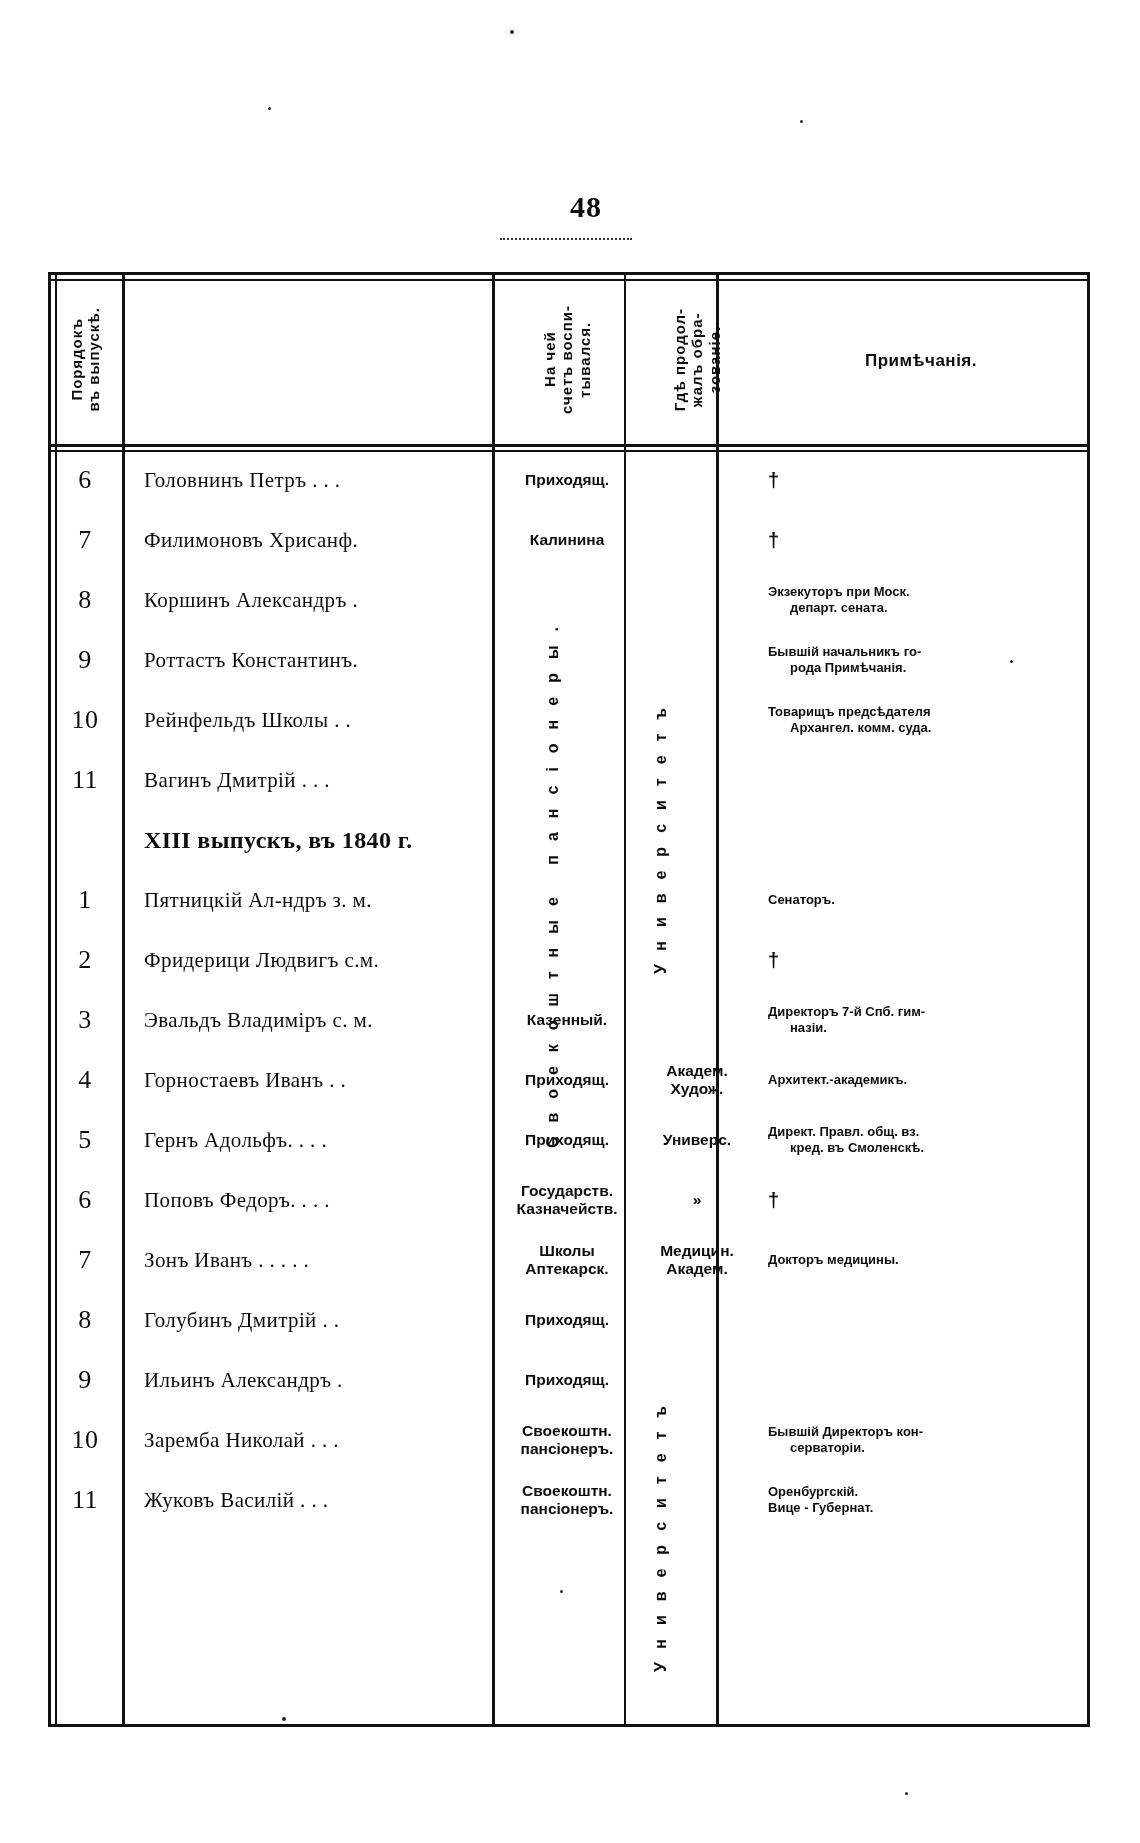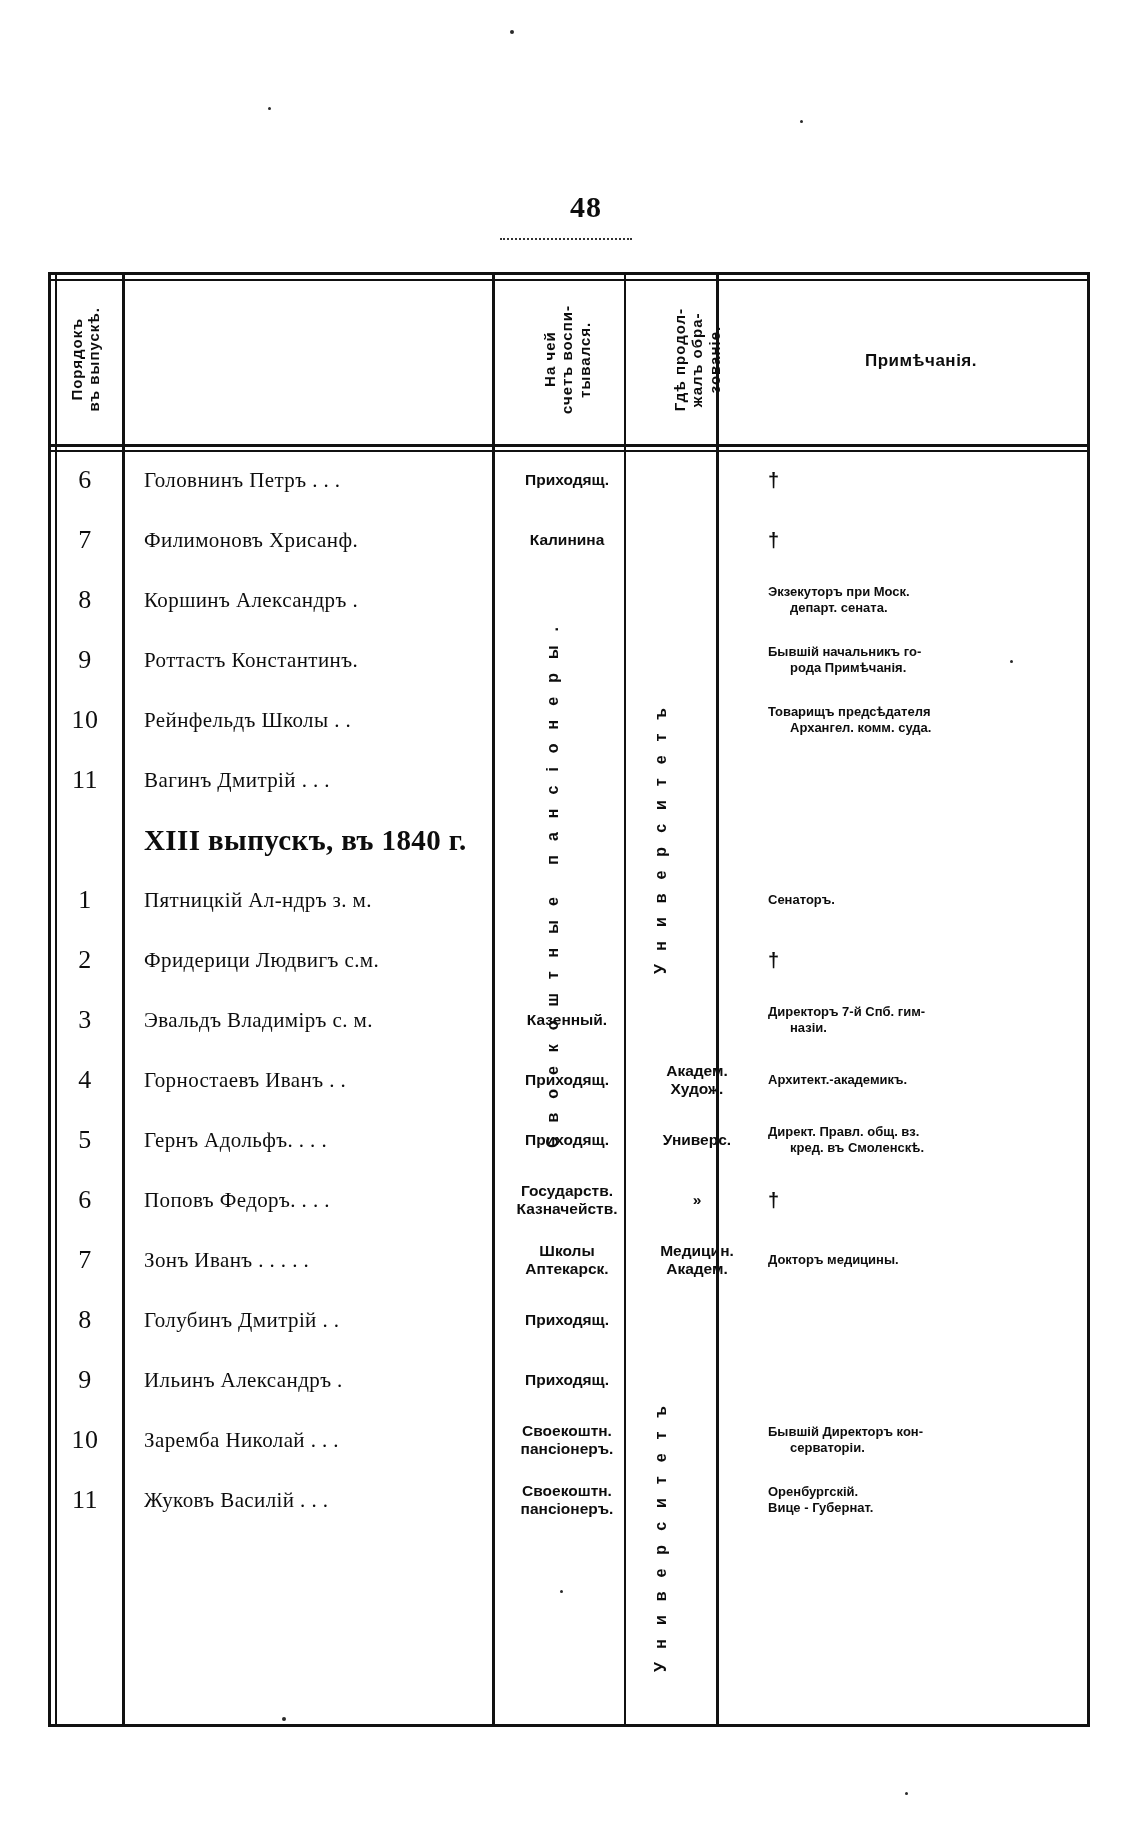--- a/index.html
+++ b/index.html
@@ -110,21 +110,21 @@
   }
   .cell-name {
     padding-left: 22px !important;
     font-size: 21px;
     font-family: "Liberation Serif", serif;
     letter-spacing: 0.4px;
     white-space: nowrap;
   }
   .cell-name.section {
     font-weight: bold;
-    font-size: 29px;
+    font-size: 24px;
   }
   .cell-acct {
     text-align: center;
     font-size: 15.5px;
     font-family: "Liberation Sans", sans-serif;
     line-height: 1.15;
     font-weight: bold;
     margin-top: 9px;
   }
   .cell-cont {

